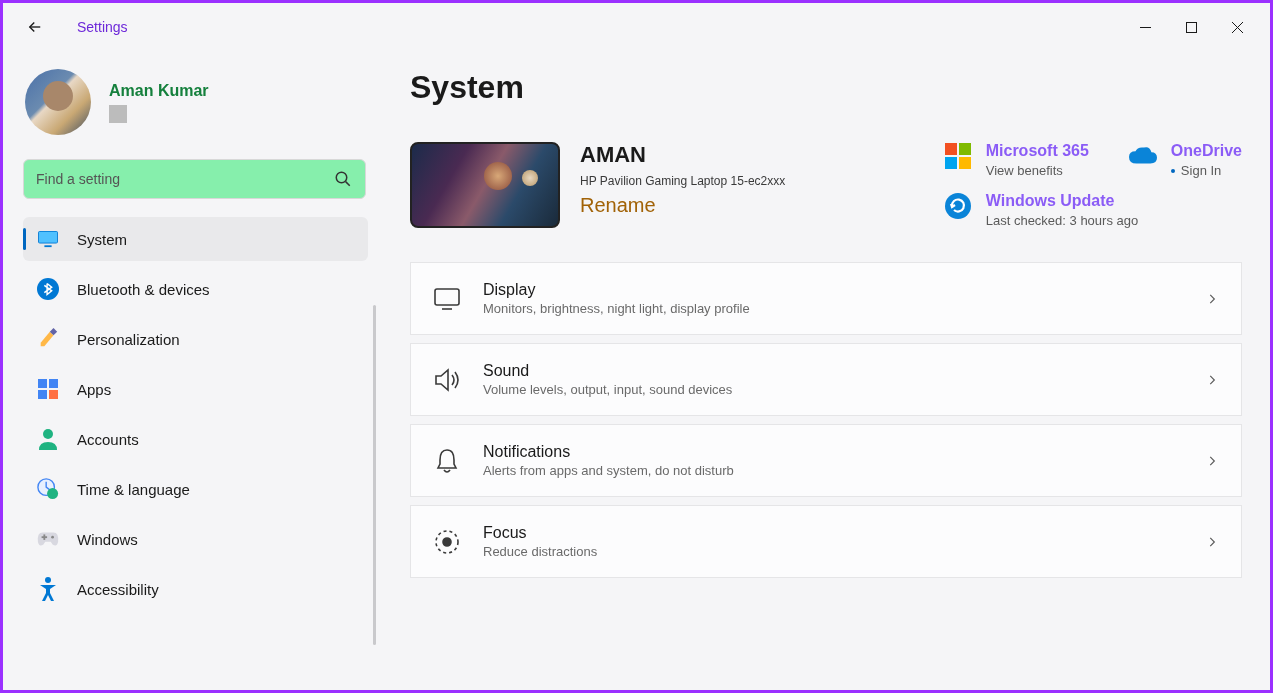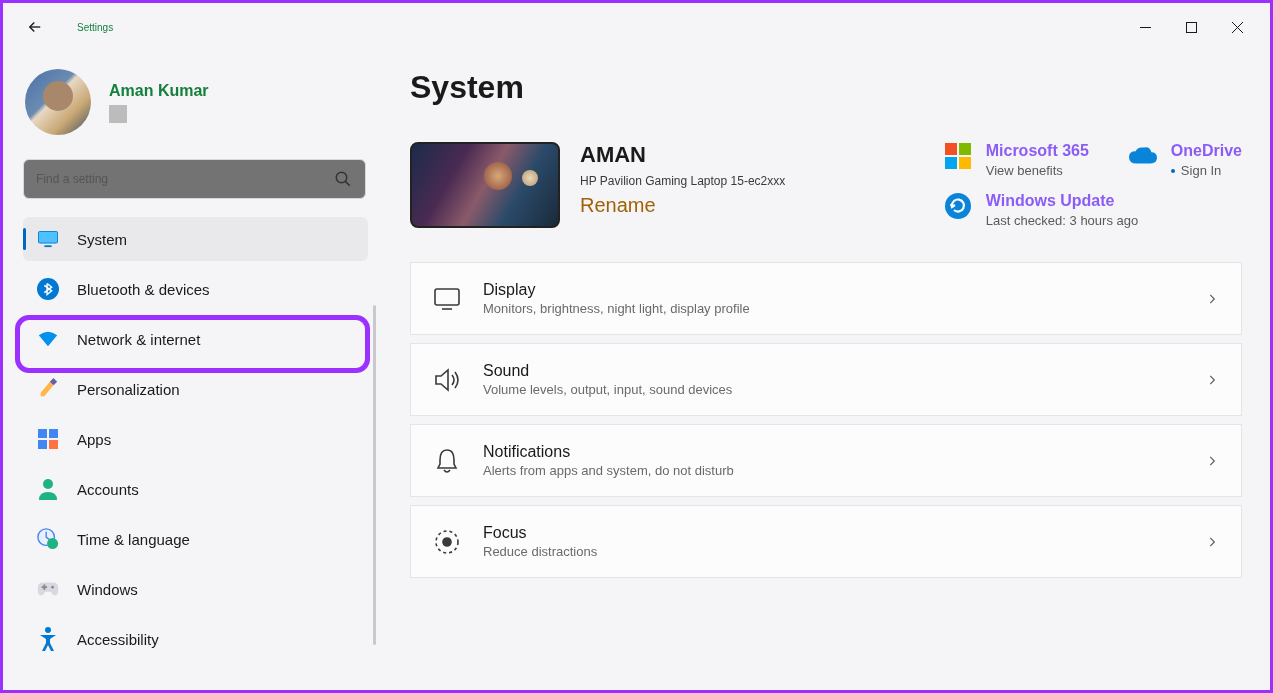--- a/index.html
+++ b/index.html
@@ -2,40 +2,40 @@
 <html><head>
 <meta charset="utf-8">
 <style>
 * { margin: 0; padding: 0; box-sizing: border-box; font-family: "Segoe UI", -apple-system, sans-serif; }
 body { width: 1273px; height: 693px; background: #f5f5f7; border: 3px solid #9b30ff; overflow: hidden; }
 
 
 .titlebar { height: 48px; display: flex; align-items: center; justify-content: space-between; padding: 0 10px 0 22px; }
 .titlebar-left { display: flex; align-items: center; gap: 32px; }
 .back-btn { width: 20px; height: 20px; display: flex; align-items: center; justify-content: center; cursor: pointer; }
-.titlebar-title { font-size: 10px; color: #15803d; }
+.titlebar-title { font-size: 14px; color: #6d28d9; }
 .titlebar-right { display: flex; align-items: center; }
 .win-btn { width: 46px; height: 32px; display: flex; align-items: center; justify-content: center; cursor: pointer; }
 
 
 .app { display: flex; height: calc(693px - 48px - 6px); }
 .sidebar { width: 375px; padding: 18px 0 0 20px; position: relative; overflow: hidden; }
 .content { flex: 1; padding: 18px 28px 0 32px; overflow: hidden; }
 
 
 .user { display: flex; align-items: center; gap: 18px; margin-bottom: 24px; padding-left: 2px; }
 .avatar { width: 66px; height: 66px; border-radius: 50%; background: linear-gradient(135deg, #4a70a8, #6b8bb0 40%, #e8d8c5 45%, #c9a874 70%, #3a4a60 100%); position: relative; overflow: hidden; }
 .avatar::after { content: ''; position: absolute; top: 12px; left: 18px; width: 30px; height: 30px; background: #a8876a; border-radius: 50%; }
 .user-name { font-size: 16px; font-weight: 600; color: #15803d; }
 .user-sub { height:16px; display:flex; align-items:center; gap:6px; margin-top:6px; }
 .blur-square { width: 18px; height: 18px; background: #bcbcbc; }
 
 
 .search-wrap { margin: 0 12px 18px 0; position: relative; }
-.search { width: 100%; height: 40px; border: 1px solid #d8d8d8; border-radius: 6px; background: #737373; padding: 0 44px 0 12px; font-size: 12px; outline: none; }
+.search { width: 100%; height: 40px; border: 1px solid #d8d8d8; border-radius: 6px; background: #86efac; padding: 0 44px 0 12px; font-size: 14px; outline: none; }
 .search::placeholder { color: #555; }
 .search-icon { position: absolute; right: 14px; top: 11px; }
 
 
 .nav { list-style: none; margin-right: 10px; position: relative; }
 .nav-item { display: flex; align-items: center; gap: 18px; height: 44px; padding: 0 14px; border-radius: 6px; cursor: pointer; font-size: 15px; color: #1a1a1a; margin-bottom: 6px; position: relative; }
 .nav-item.active { background: #e9e9eb; }
 .nav-item.active::before { content:''; position:absolute; left:0; top:11px; width: 3px; height: 22px; background: #0067c0; border-radius: 2px; }
 .nav-icon { width: 22px; height: 22px; display: flex; align-items: center; justify-content: center; }
 .nav-highlight { position: absolute; border: 5px solid #9b30ff; border-radius: 14px; left: -8px; right: -2px; top: -2px; height: 58px; pointer-events: none; }
@@ -141,29 +141,20 @@
         <span>System</span>
       </li>
       <li class="nav-item">
         <span class="nav-icon">
           <svg width="22" height="22" viewBox="0 0 24 24">
               <circle cx="12" cy="12" r="12" fill="#0078d4"></circle>
               <path d="M11 6 L11 18 L16 14 L8 8 M8 16 L16 10 L11 6" fill="none" stroke="#fff" stroke-width="1.6"></path>
             </svg>
         </span>
         <span>Bluetooth &amp; devices</span>
-      </li>
-      <li class="nav-item" style="position:relative;">
-        <div class="nav-highlight"></div>
-        <span class="nav-icon">
-          <svg width="24" height="20" viewBox="0 0 24 20">
-              <path d="M12 18 L2 6 Q12 -2 22 6 Z" fill="#0091ea"></path>
-            </svg>
-        </span>
-        <span>Network &amp; internet</span>
       </li>
       <li class="nav-item">
         <span class="nav-icon">
           <svg width="22" height="22" viewBox="0 0 24 24">
               <path d="M4 20 L8 20 L18 8 L14 4 L4 16 Z" fill="#ffb848"></path>
               <path d="M14 4 L18 8 L22 4 L18 0 Z" fill="#6264a7"></path>
             </svg>
         </span>
         <span>Personalization</span>
       </li>

